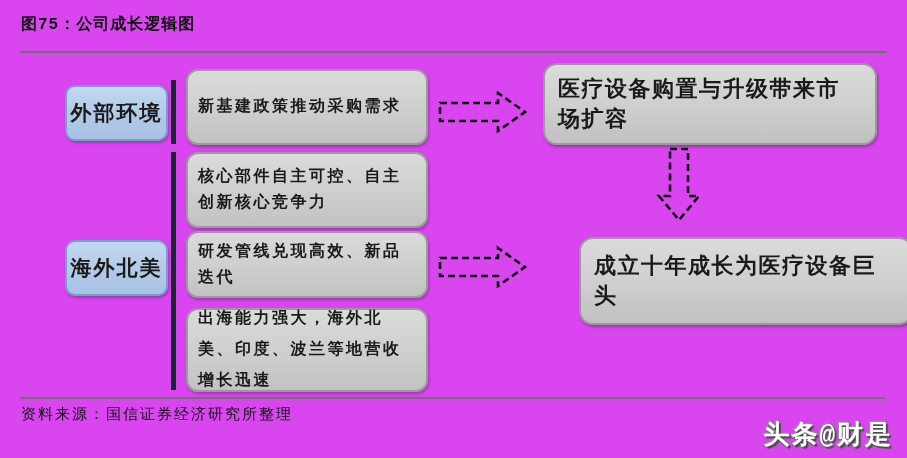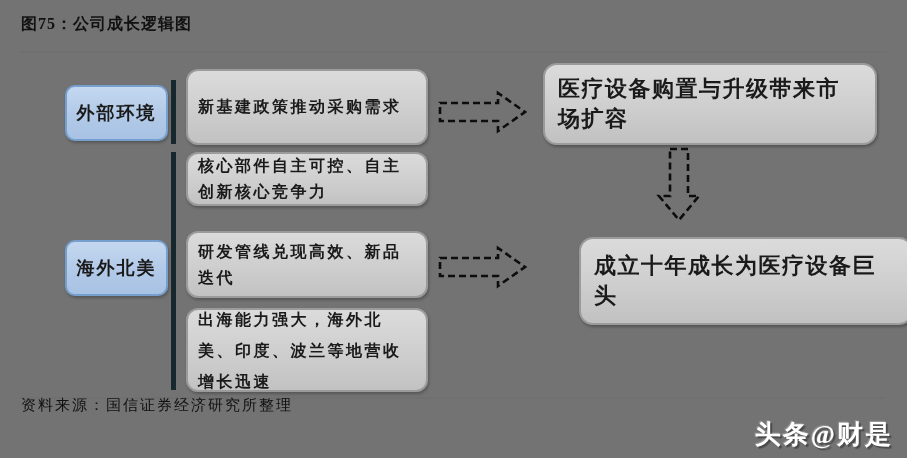--- a/index.html
+++ b/index.html
@@ -1,75 +1,75 @@
 <!DOCTYPE html>
 <html><head>
 <meta charset="utf-8">
 <style>
   html,body{margin:0;padding:0;background:#ffffff;}
   .canvas{
     position:relative;
     width:907px;height:458px;
-    background:#737373;
-    font-family:Liberation Serif, serif;
+    background:#d946ef;
+    font-family:Liberation Mono, monospace;
     color:#1a1a1a;
     overflow:hidden;
   }
   .title{
     position:absolute;left:21px;top:14px;
     font-size:16px;font-weight:bold;letter-spacing:1px;color:#111;
   }
   .rule{position:absolute;background:#707070;height:2px;}
   .title-rule{left:20px;top:51px;width:867px;}
   .bottom-rule{left:20px;top:397px;width:865px;}
   .cat{
     position:absolute;left:65px;width:103px;height:56px;
     background:linear-gradient(180deg,#c3d7ef 0%,#b2cae8 55%,#a8c2e4 100%);
     border:2px solid #769fce;border-radius:10px;
     display:flex;align-items:center;justify-content:center;
-    font-size:18px;font-weight:bold;letter-spacing:2px;
+    font-size:21px;font-weight:bold;letter-spacing:2px;
     box-shadow:1px 2px 3px rgba(0,0,0,0.25);
     box-sizing:border-box;
   }
   .cat1{top:85px;}
   .cat2{top:240px;}
   .bracket{position:absolute;left:171px;width:5px;background:#16282e;}
   .bracket1{top:80px;height:64px;}
   .bracket2{top:152px;height:238px;}
   .node{
     position:absolute;left:186px;width:242px;
     background:linear-gradient(180deg,#dbdbdb 0%,#cecece 55%,#c2c2c2 100%);
     border:2px solid #9b9b9b;border-radius:12px;
     display:flex;align-items:center;
     padding:10px 10px;box-sizing:border-box;
     font-size:16px;font-weight:bold;line-height:26px;letter-spacing:2.5px;
     box-shadow:1px 2px 3px rgba(0,0,0,0.25);
   }
   .node1{top:69px;height:76px;}
-  .node2{top:152px;height:54px;}
+  .node2{top:152px;height:76px;}
   .node3{top:231px;height:67px;}
   .node4{top:308px;height:84px;line-height:31px;}
   .outcome{
     position:absolute;left:543px;width:334px;
     background:linear-gradient(180deg,#dbdbdb 0%,#cecece 55%,#c1c1c1 100%);
     border:2px solid #9b9b9b;border-radius:14px;
     display:flex;align-items:center;
     padding:0 13px;box-sizing:border-box;
     font-size:22px;font-weight:bold;letter-spacing:1.5px;
     box-shadow:1px 2px 3px rgba(0,0,0,0.28);
   }
   .outcome1{top:63px;height:82px;}
   .outcome2{top:237px;height:88px;margin-left:36px;}
   .arrow{position:absolute;}
   .arrow path{fill:none;stroke:#0d0d0d;stroke-width:2.6;stroke-dasharray:7 4;stroke-linejoin:miter;}
   .arrow-r1{left:437px;top:90px;}
   .arrow-r2{left:437px;top:245px;}
   .arrow-d{left:655px;top:147px;}
   .source{
-    position:absolute;left:21px;top:396px;
+    position:absolute;left:21px;top:405px;
     font-size:15px;font-weight:500;letter-spacing:2px;color:#111;
   }
   .watermark{
     position:absolute;right:14px;top:417px;
     font-size:26px;font-weight:bold;letter-spacing:2px;
     color:#ffffff;
     text-shadow:2px 2px 1px #4a4a4a,-1px -1px 1px #9a9a9a,1px -1px 1px #777,-1px 1px 1px #777;
   }
 </style>
 </head>

